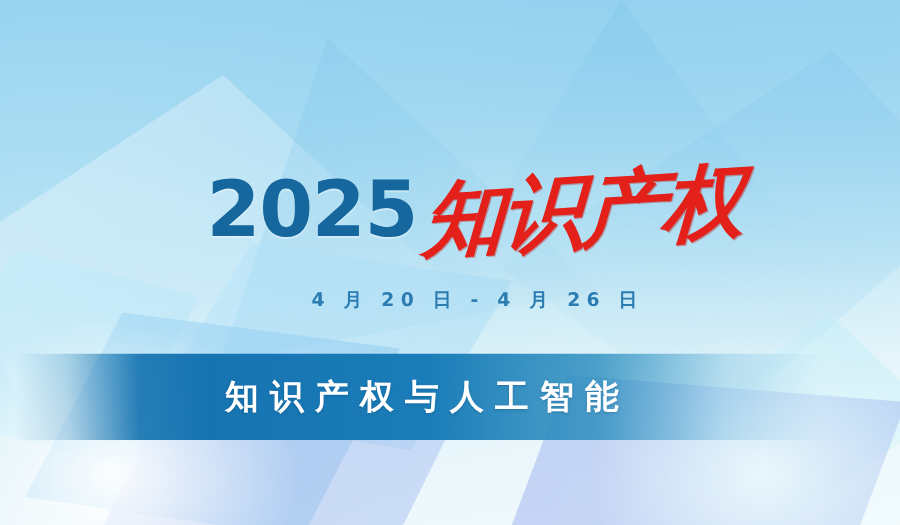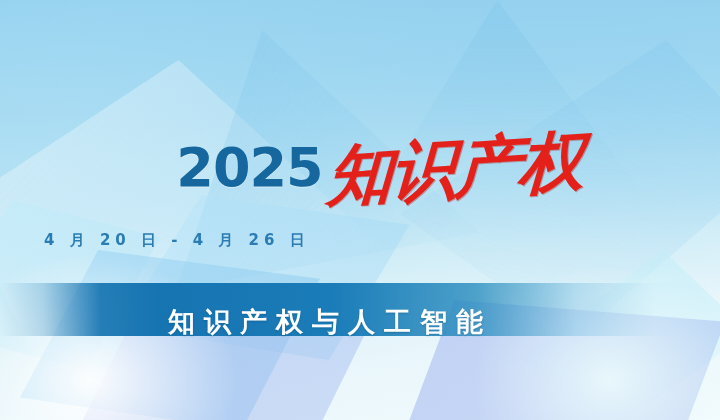--- a/index.html
+++ b/index.html
@@ -125,21 +125,21 @@
     right: 0;
     top: 126px;
     height: 84px;
     display: flex;
     align-items: center;
     justify-content: center;
     white-space: nowrap;
   }
 
   .hl-year {
-    font-size: 54px;
+    font-size: 62px;
     font-weight: 700;
     color: #15679e;
     letter-spacing: -1px;
     line-height: 1;
     font-family: "DejaVu Sans", sans-serif;
     text-shadow: 0 1px 0 rgba(255,255,255,0.35);
     margin-left: 43px;
   }
   .hl-cn-blue {
     font-size: 58px;
@@ -160,46 +160,47 @@
     margin: 0 4px;
     transform: rotate(-3.5deg) skewX(-6deg);
     display: inline-block;
     text-shadow: 1px 1px 0 rgba(180,18,12,0.35);
   }
 
   .dateline {
     position: absolute;
     left: 0; right: 0;
     top: 231px;
+    text-align: center;
     font-size: 15px;
     font-weight: 700;
     color: #2a7cb2;
     letter-spacing: 5px;
     font-family: "DejaVu Sans", sans-serif;
     padding-left: 44px;
   }
 
   .theme-bar {
     position: absolute;
-    left: 0;
+    left: 12px;
     right: 0;
     top: 283px;
-    height: 53px;
+    height: 69px;
     background: linear-gradient(90deg,
         rgba(23,117,176,0.00) 0%,
         rgba(23,117,176,0.25) 6%,
         rgba(22,116,177,0.92) 14%,
         #1674b1 22%,
         #1a7cb8 46%,
         rgba(40,140,190,0.80) 66%,
         rgba(110,185,222,0.38) 80%,
         rgba(180,225,245,0.10) 91%,
         rgba(200,235,248,0.00) 100%);
     display: flex;
-    align-items: flex-end;
+    align-items: center;
   }
 
   .theme-text {
     margin-left: 168px;
     font-size: 27px;
     font-weight: 700;
     color: #ffffff;
     letter-spacing: 9px;
     line-height: 1;
     white-space: nowrap;

